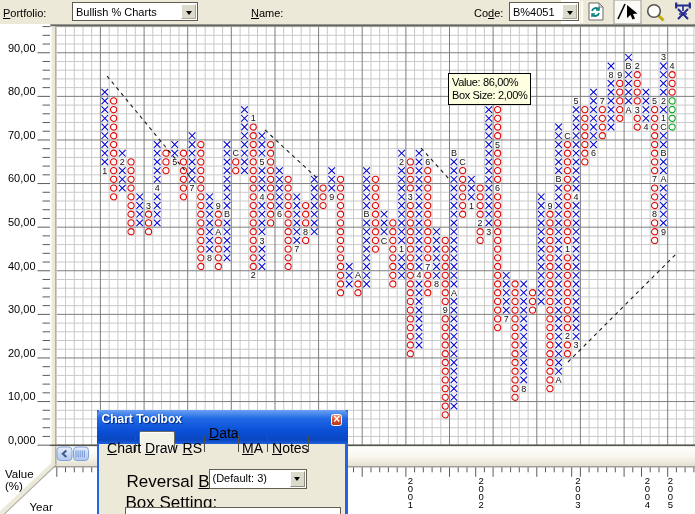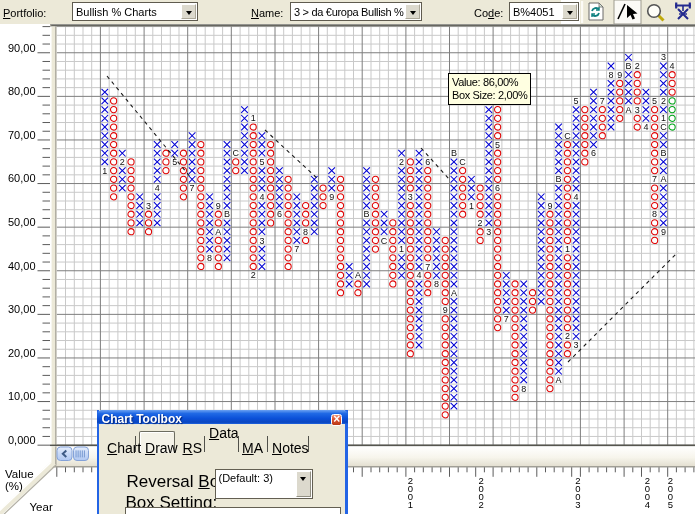--- a/index.html
+++ b/index.html
@@ -13,21 +13,21 @@
 .combo .btn{position:absolute;right:1px;top:1px;bottom:1px;width:15px;background:#dcd9cd;
   border:1px solid #fff;border-right-color:#aca899;border-bottom-color:#aca899}
 .combo .btn:after{content:"";position:absolute;left:3.5px;top:5.5px;border:3.5px solid transparent;border-top:4px solid #000}
 u{text-decoration:underline}
 
 #tip{position:absolute;left:448px;top:73px;width:83px;height:31.5px;background:#ffffe1;
   border:1px solid #000;font-size:11px;color:#000;letter-spacing:-0.35px;line-height:13px;padding:2.2px 0 0 3px;white-space:nowrap;overflow:hidden}
 
 #dlg{position:absolute;left:96.5px;top:409.5px;width:251px;height:104.5px;}
 #dlgframe{position:absolute;inset:0;background:#ece9d8;border-left:2px solid #2364e5;border-right:3px solid #2364e5;}
-#dlgtitle{position:absolute;left:0;top:0;width:251px;height:14px;border-radius:5px 5px 0 0;
+#dlgtitle{position:absolute;left:0;top:0;width:251px;height:34px;border-radius:5px 5px 0 0;
   background:linear-gradient(180deg,#6ba1f2 0%,#2069e5 25%,#0b50d8 60%,#0a46c0 88%,#1e63e0 100%);text-align:center;}
 .ttl{position:absolute;left:5px;top:2.5px;font-size:12px;font-weight:bold;color:#fff;
   text-shadow:1px 1px 1px #00247a}
 #dclose{position:absolute;right:6px;top:4.5px;width:11px;height:11.5px;border-radius:2.5px;
   background:linear-gradient(180deg,#ef9679 0%,#dd4f2e 45%,#b83a17 100%);border:1px solid #fff;}
 #dclose:after{content:"\00d7";position:absolute;left:1.8px;top:-3.4px;color:#fff;font-size:12px;font-weight:bold}
 .tab{position:absolute;font-size:14px;color:#000;white-space:nowrap}
 .tsep{position:absolute;width:1.2px;background:#50504a}
 #tabact{position:absolute;background:#f4f2e8;border:1px solid #6c6c60;border-bottom:0;
   border-radius:2px 2px 0 0;box-shadow:inset 1px 1px 0 #fff}
@@ -850,24 +850,20 @@
       <text x="5" y="489.5" font-size="11.5" fill="#000">(%)</text>
       <text x="29.5" y="511" font-size="11.5" fill="#000">Year</text>
     </svg>
 <div id="tb">
   <span class="lbl" style="left:3px"><u>P</u>ortfolio:</span>
   <div class="combo" style="left:72px;width:126px">
         <span class="txt">Bullish&nbsp;% Charts</span>
         <span class="btn"></span>
       </div>
   <span class="lbl" style="left:251px"><u>N</u>ame:</span>
-  <div class="combo" style="left:290px;width:132px">
-        <span class="txt" style="letter-spacing:-0.3px">3 &gt; da €uropa Bullish %</span>
-        <span class="btn"></span>
-      </div>
   <span class="lbl" style="left:474px">Co<u>d</u>e:</span>
   <div class="combo" style="left:509px;width:70px">
         <span class="txt">B%4051</span>
         <span class="btn"></span>
       </div>
   <svg width="115" height="24" style="position:absolute;left:580px;top:0">
     <rect x="0" y="0" width="115" height="24" fill="#ece9d8"></rect>
         <rect x="1" y="1" width="2.2" height="22" fill="#fcfbf6"></rect>
     <rect x="34" y="0" width="27" height="24" fill="#fbfaf6" stroke="#9d9b8e" stroke-width="1"></rect>
 
@@ -913,19 +909,19 @@
   <span class="tab" style="left:86px;top:30px"><u>R</u>S</span>
   <span class="tab" style="left:112.5px;top:15px"><u>D</u>ata</span>
   <span class="tab" style="left:145.5px;top:30px"><u>M</u>A</span>
   <span class="tab" style="left:175.5px;top:30px"><u>N</u>otes</span>
   <span class="tsep" style="left:38.5px;top:26px;height:16.5px"></span>
   <span class="tsep" style="left:107.5px;top:26px;height:16.5px"></span>
   <span class="tsep" style="left:141px;top:26px;height:16.5px"></span>
   <span class="tsep" style="left:170.5px;top:26px;height:16.5px"></span>
   <span class="tsep" style="left:211px;top:26px;height:16.5px"></span>
   <span class="dlbl" style="left:30px;top:62.5px">Reversal <u>B</u>oxes:</span>
-  <div class="dcombo" style="left:118px;top:59.5px;width:98px;height:30px">
+  <div class="dcombo" style="left:112px;top:59.5px;width:98px;height:20px">
     <span style="position:absolute;left:3px;top:1.5px">(Default: 3)</span>
     <span class="cbtn"></span>
   </div>
   <span class="dlbl" style="left:29px;top:83px"><u>B</u>ox Setting:</span>
   <div class="dcombo" style="left:28px;top:97.5px;width:216px;height:12px"></div>
 </div>
 </div>
 </body></html>

